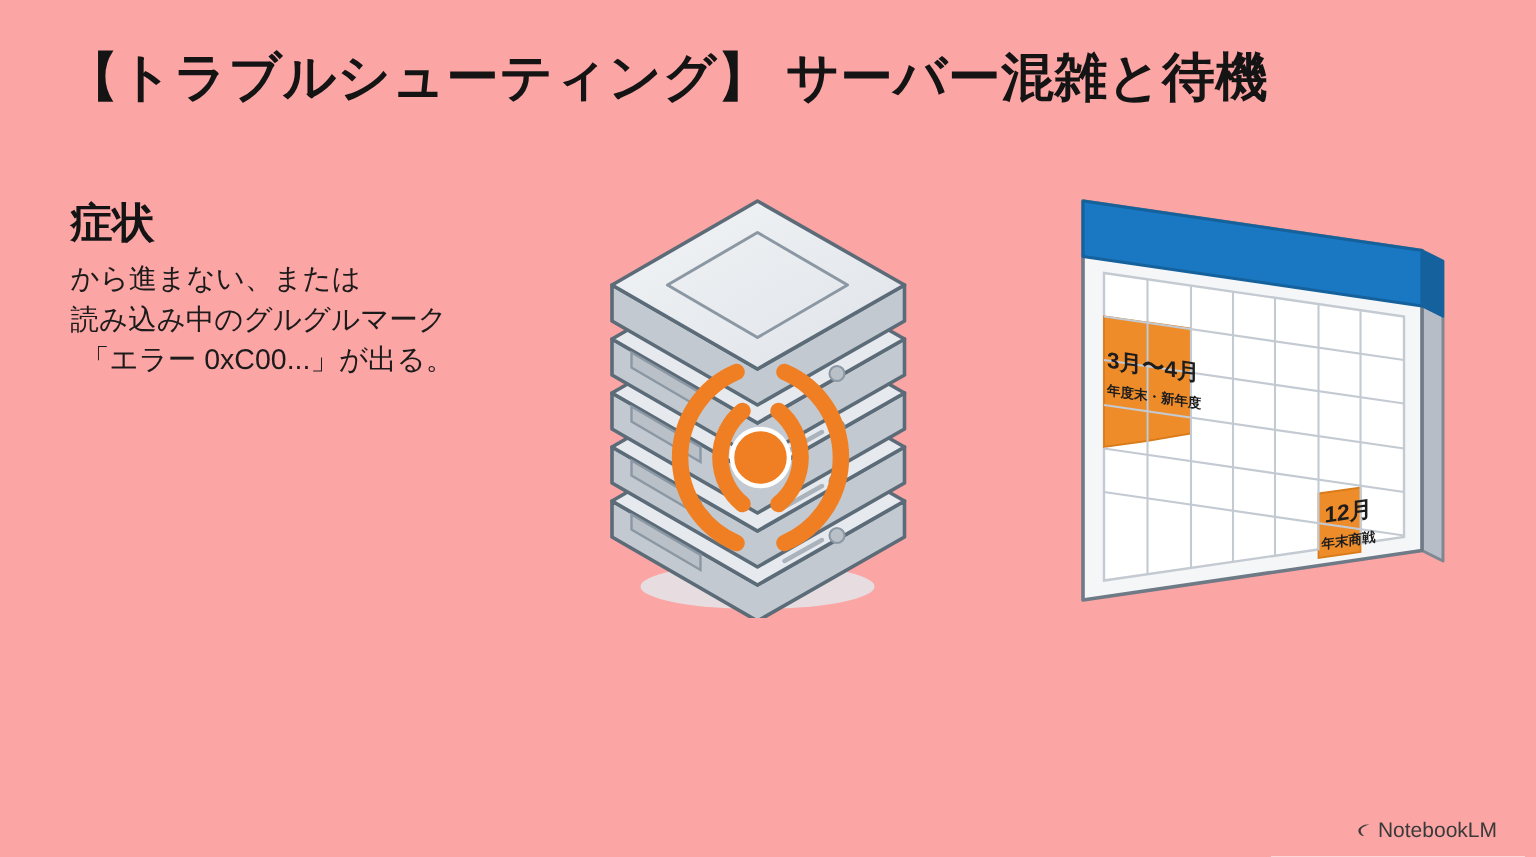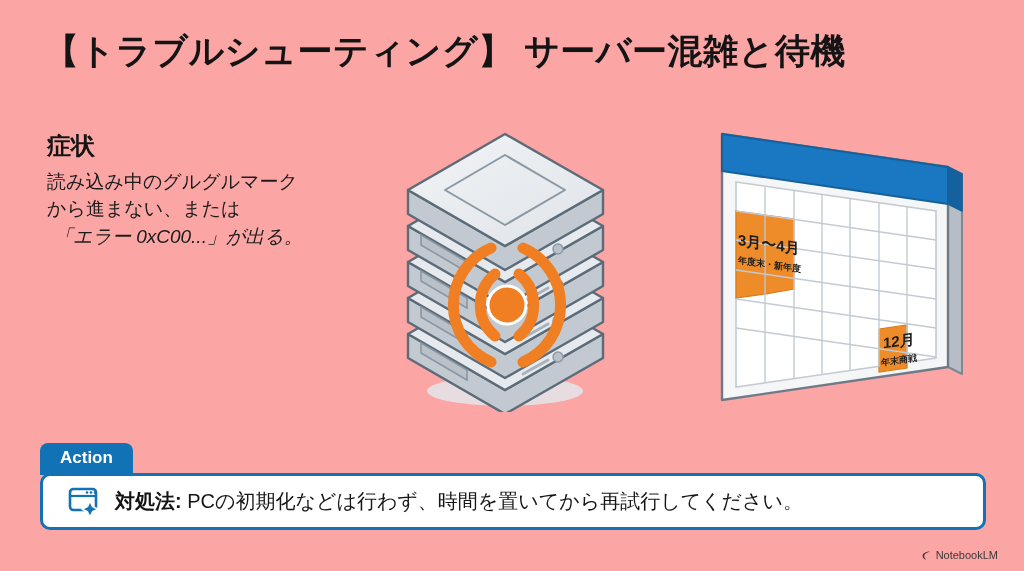--- a/index.html
+++ b/index.html
@@ -33,34 +33,34 @@
   
   .text-block {
     position: absolute;
     left: 47px;
     width: 330px;
   }
   #block-symptom { top: 132px; }
   #block-cause   { top: 301px; }
 
   .block-heading {
-    font-size: 24px;
+    font-size: 28px;
     font-weight: bold;
     color: #141414;
     margin: 0 0 7px 0;
     line-height: 1.2;
   }
   .block-body {
     font-size: 19px;
     color: #1b1b1b;
     line-height: 1.44;
     margin: 0;
   }
   .block-body .line { display: block; white-space: nowrap; }
-  .block-body .indent { padding-left: 7px; font-style: italic; }
+  .block-body .indent { padding-left: 7px; }
 
   
   #server-illustration {
     position: absolute;
     left: 383px;
     top: 112px;
     width: 255px;
     height: 300px;
   }
 
@@ -135,36 +135,36 @@
 
   
   #watermark {
     position: absolute;
     right: 26px;
     bottom: 10px;
     display: flex;
     align-items: center;
     gap: 4px;
     color: #3a3a3a;
-    font-size: 11px;
+    font-size: 14px;
   }
   #watermark svg { display: block; }
 </style>
 </head>
 <body>
 
 <div id="slide">
 
   <div id="title">【トラブルシューティング】 サーバー混雑と待機</div>
 
   <div class="text-block" id="block-symptom">
     <div class="block-heading">症状</div>
     <div class="block-body">
+      <span class="line">から進まない、または</span>
       <span class="line">読み込み中のグルグルマーク</span>
-      <span class="line">から進まない、または</span>
       <span class="line indent">「エラー 0xC00...」が出る。</span>
     </div>
   </div>
 
   <div class="text-block" id="block-cause">
     <div class="block-body">
     </div>
   </div>
 
   <div id="server-illustration">
@@ -264,38 +264,20 @@
         <text class="cal-label-main" x="0" y="14">3月〜4月</text>
         <text class="cal-label-sub" x="0" y="32">年度末・新年度</text>
       </g>
       <g transform="translate(180,222) skewY(-8.2)">
         <text class="cal-label-main" x="3" y="15">12月</text>
         <text class="cal-label-sub" x="1" y="32">年末商戦</text>
       </g>
     </svg>
   </div>
 
-  <div id="action-wrap">
-    <div id="action-tab">Action</div>
-    <div id="action-box">
-      <span id="action-icon">
-        <svg viewBox="0 0 34 34" width="34" height="34" xmlns="http://www.w3.org/2000/svg">
-          <rect x="3" y="5" width="26" height="21" rx="3.5" fill="none" stroke="#1272b6" stroke-width="2.6"></rect>
-          <line x1="3" y1="12" x2="29" y2="12" stroke="#1272b6" stroke-width="2.2"></line>
-          <circle cx="20" cy="8.5" r="1.3" fill="#1272b6"></circle>
-          <circle cx="24" cy="8.5" r="1.3" fill="#1272b6"></circle>
-          <circle cx="28" cy="8.5" r="1.3" fill="#1272b6"></circle>
-          <path d="M23 17 L25.6 22.6 L31 25.2 L25.6 27.8 L23 33.4 L20.4 27.8 L15 25.2 L20.4 22.6 Z" fill="#1272b6" stroke="#ffffff" stroke-width="1.6" stroke-linejoin="round"></path>
-        </svg>
-      </span>
-      <span id="action-text">
-        <span class="strong">対処法:</span><span> PCの初期化などは行わず、時間を置いてから再試行してください。</span>
-      </span>
-    </div>
-  </div>
 
   <div id="watermark">
     <span>
       <svg viewBox="0 0 14 14" width="11" height="11" xmlns="http://www.w3.org/2000/svg">
         <path d="M11.5 2 C5.5 2 2 5 2 7.5 C2 10 4.5 12 7 12 C5 10.5 4 9 4 7.5 C4 5.5 6.5 3.4 11.5 2 Z" fill="#3a3a3a"></path>
       </svg>
     </span>
     <span>NotebookLM</span>
   </div>
 

